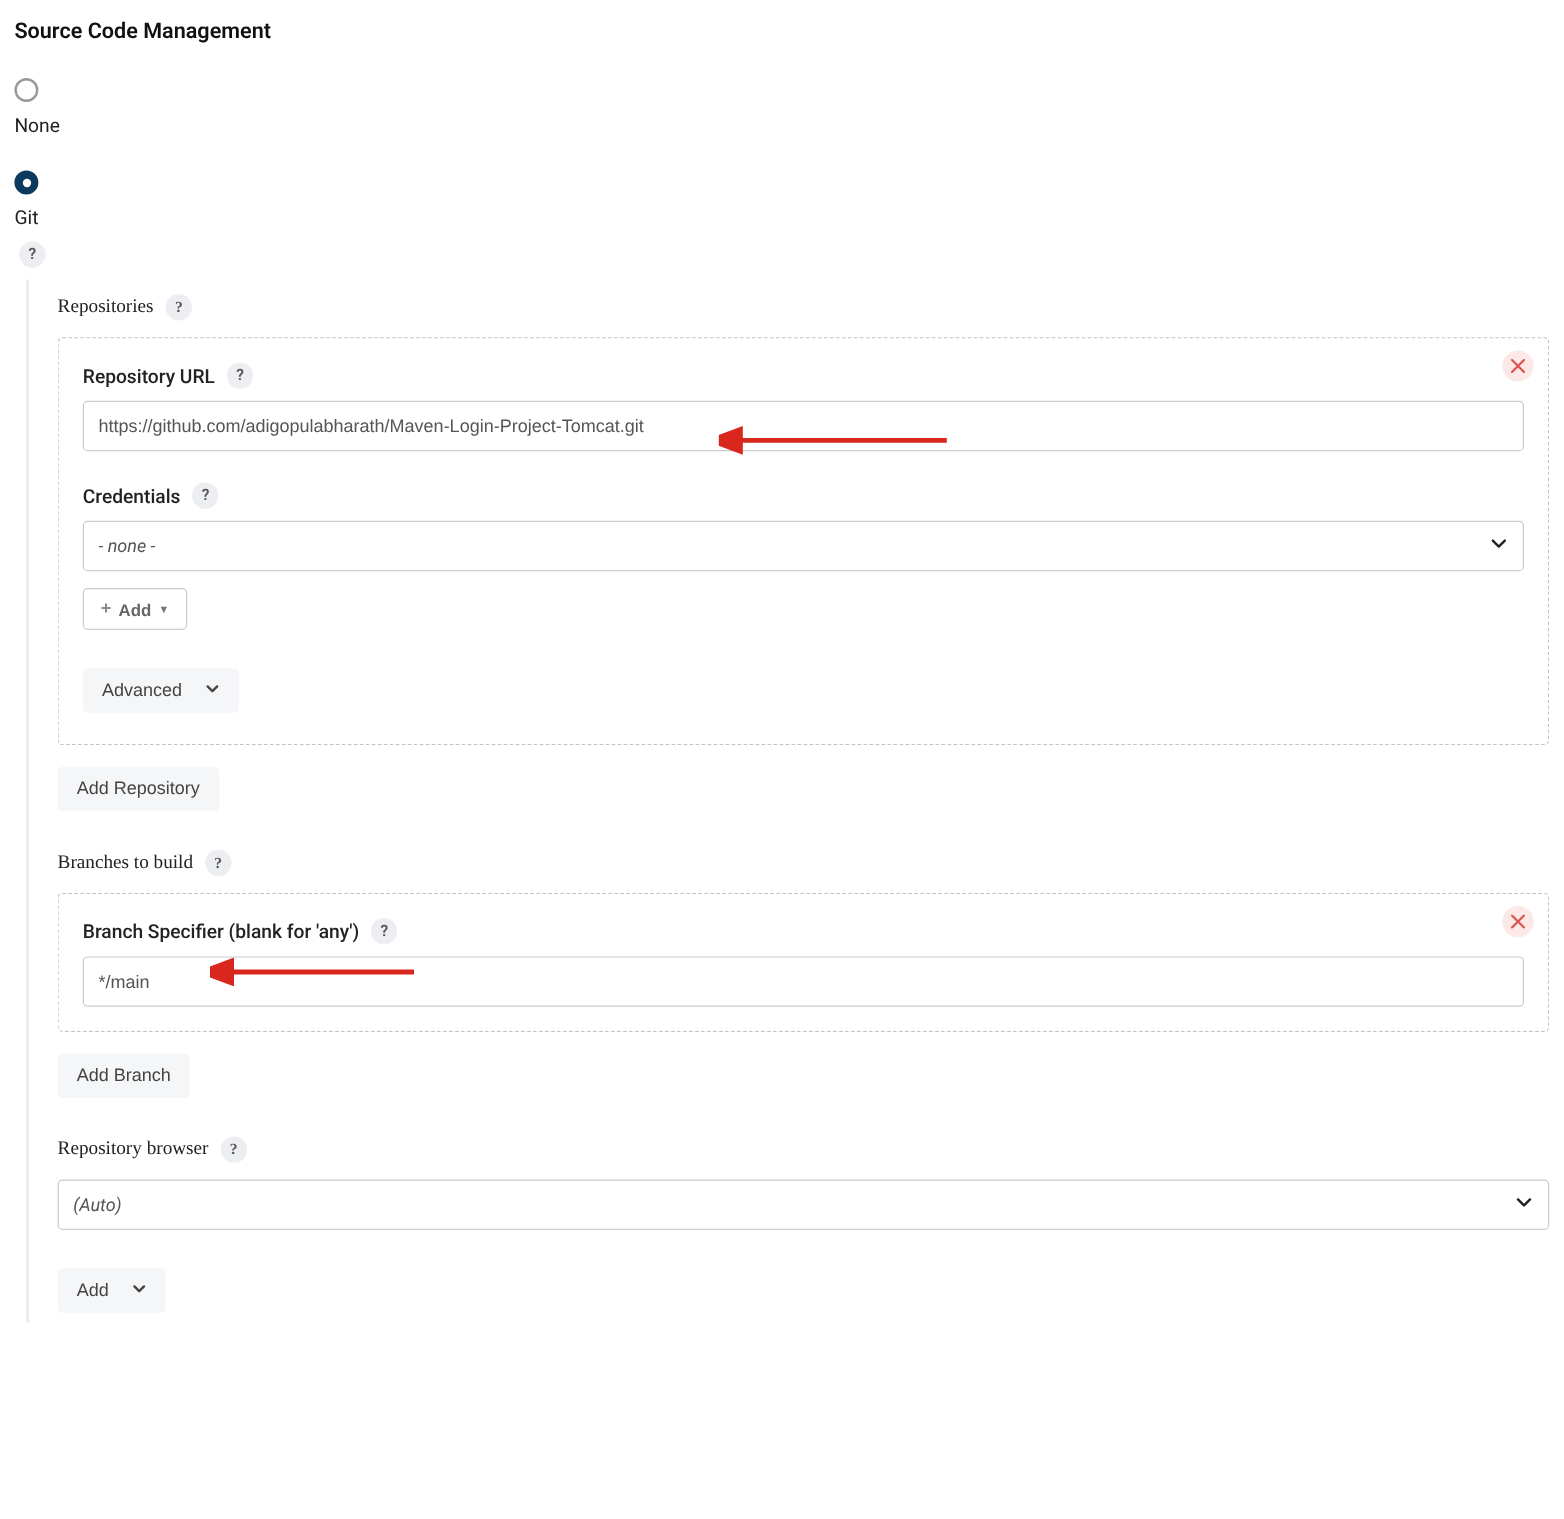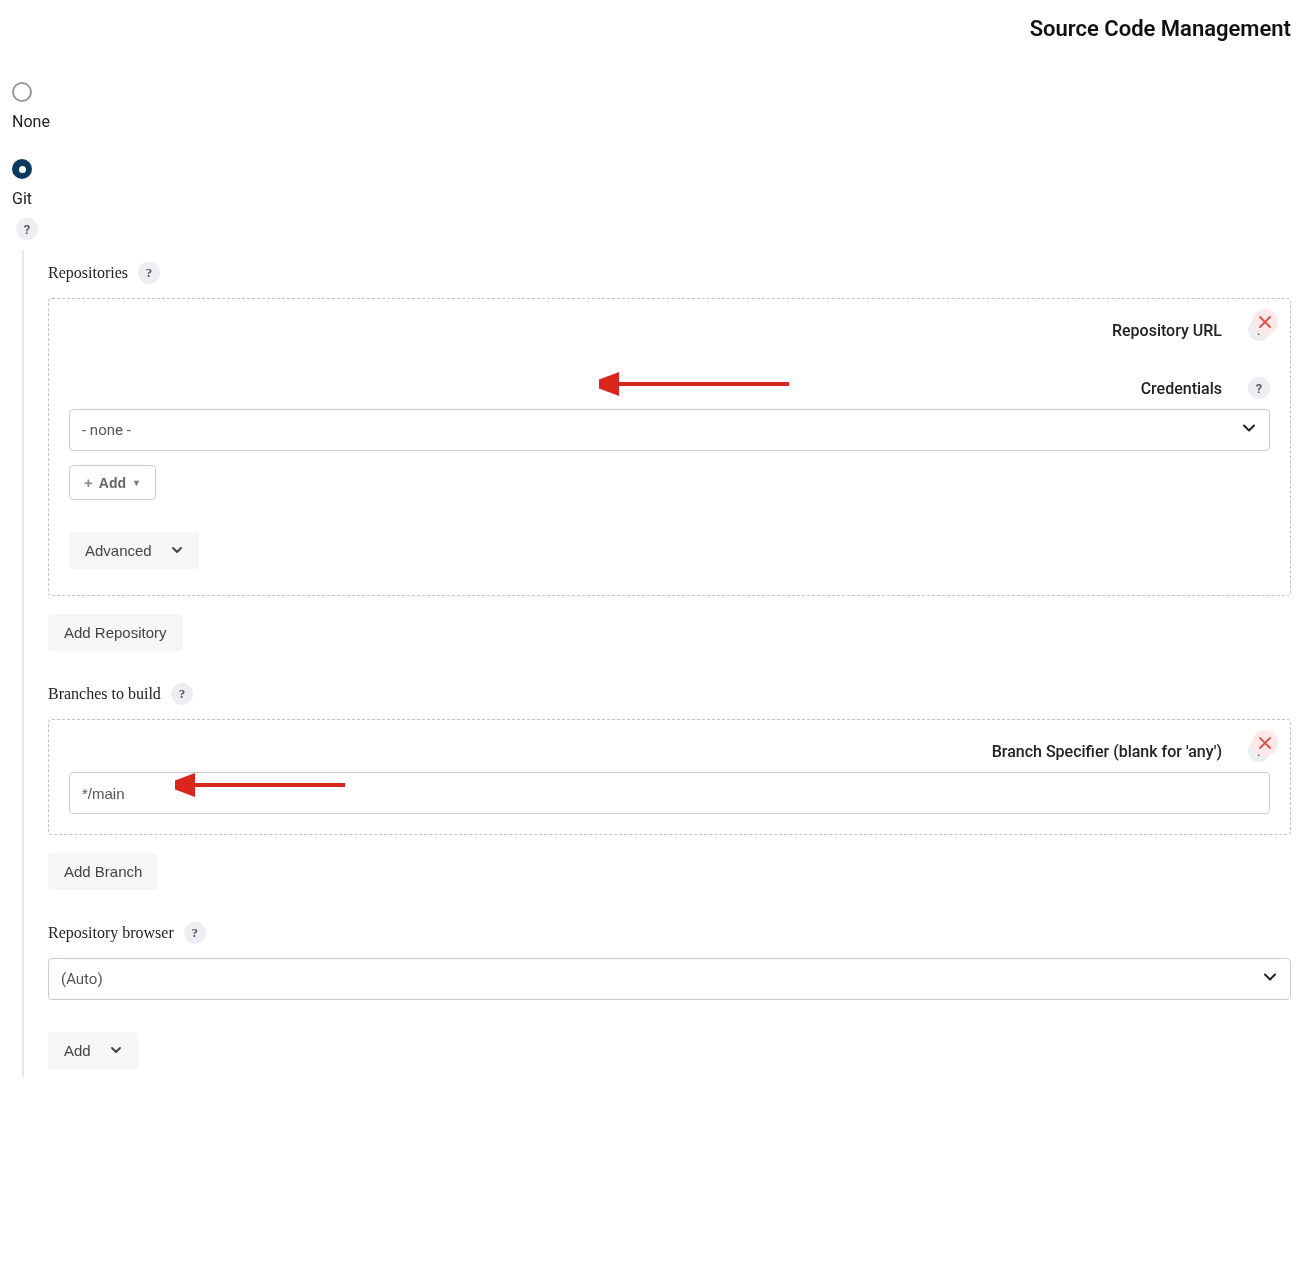--- a/index.html
+++ b/index.html
@@ -4,25 +4,24 @@
 <style>
   * { box-sizing: border-box; margin: 0; padding: 0; }
   body {
     font-family: -apple-system, BlinkMacSystemFont, "Segoe UI", Roboto, Helvetica, Arial, sans-serif;
     font-size: 15px;
     color: #333;
     background: #fff;
     padding: 16px 12px 40px 12px;
   }
   h2 {
-    font-size: 22px;
+    font-size: 18px;
     font-weight: 600;
-    margin-bottom: 41px;
+    margin-bottom: 28px;
     color: #111;
-    text-align: right;
   }
   .radio-row {
     display: flex;
     align-items: flex-start;
     gap: 10px;
     margin-bottom: 28px;
     flex-direction: column;
   }
   .radio {
     width: 20px; height: 20px;
@@ -80,37 +79,37 @@
     border-radius: 50%;
     background: #fde8e8;
     display: flex; align-items: center; justify-content: center;
     cursor: pointer;
   }
   .close-btn svg { width: 12px; height: 12px; }
   .field-label {
     font-size: 16px;
     font-weight: 500;
     color: #222;
-    display: flex; align-items: center; gap: 22px;
+    display: flex; align-items: center; gap: 6px;
     margin-bottom: 10px;
-    justify-content: flex-end;
   }
   .text-input {
     width: 100%;
     height: 42px;
     border: 1px solid #c8ccd0;
     border-radius: 4px;
     padding: 0 12px;
     font-size: 15px;
     color: #555;
     background: #fff;
   }
   .select-wrap {
     position: relative;
     width: 100%;
+    font-style: italic;
   }
   .select {
     width: 100%;
     height: 42px;
     border: 1px solid #c8ccd0;
     border-radius: 4px;
     padding: 0 38px 0 12px;
     font-size: 15px;
     color: #555;
     background: #fff;
@@ -189,20 +188,21 @@
     <div class="close-btn">
       <svg viewBox="0 0 12 12">
           <path d="M1 1 L11 11 M11 1 L1 11" stroke="#d9534f" stroke-width="1.8" stroke-linecap="round" fill="none"></path>
         </svg>
     </div>
 
     <div class="field-label">
       <span>Repository URL</span>
       <span class="help">?</span>
     </div>
+    <input class="text-input" type="text" value="https://github.com/adigopulabharath/Maven-Login-Project-Tomcat.git" style="">
 
     
     <div class="arrow a1">
       <svg width="200" height="30" viewBox="0 0 200 30">
         <defs>
             <marker id="ah1" markerWidth="10" markerHeight="10" refX="2" refY="3" orient="auto">
               <path d="M0,0 L0,6 L8,3 z" fill="#d9271e"></path>
             </marker>
           </defs>
         <line x1="190" y1="15" x2="12" y2="15" stroke="#d9271e" stroke-width="4" marker-end="url(#ah1)"></line>

